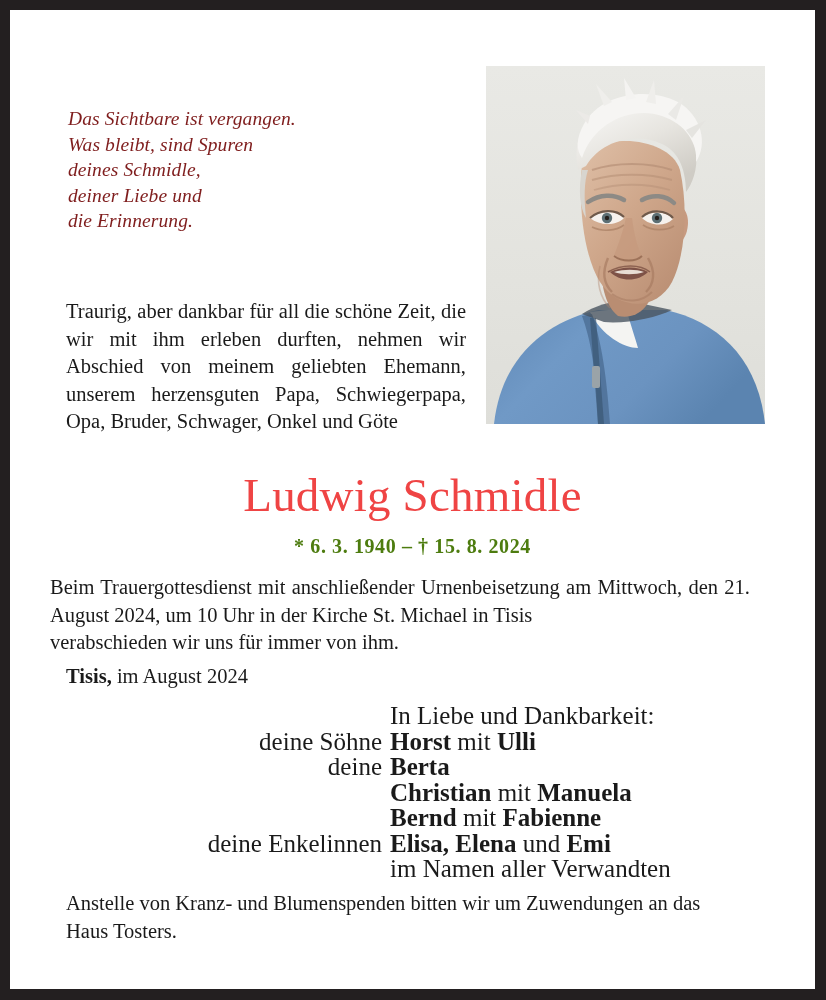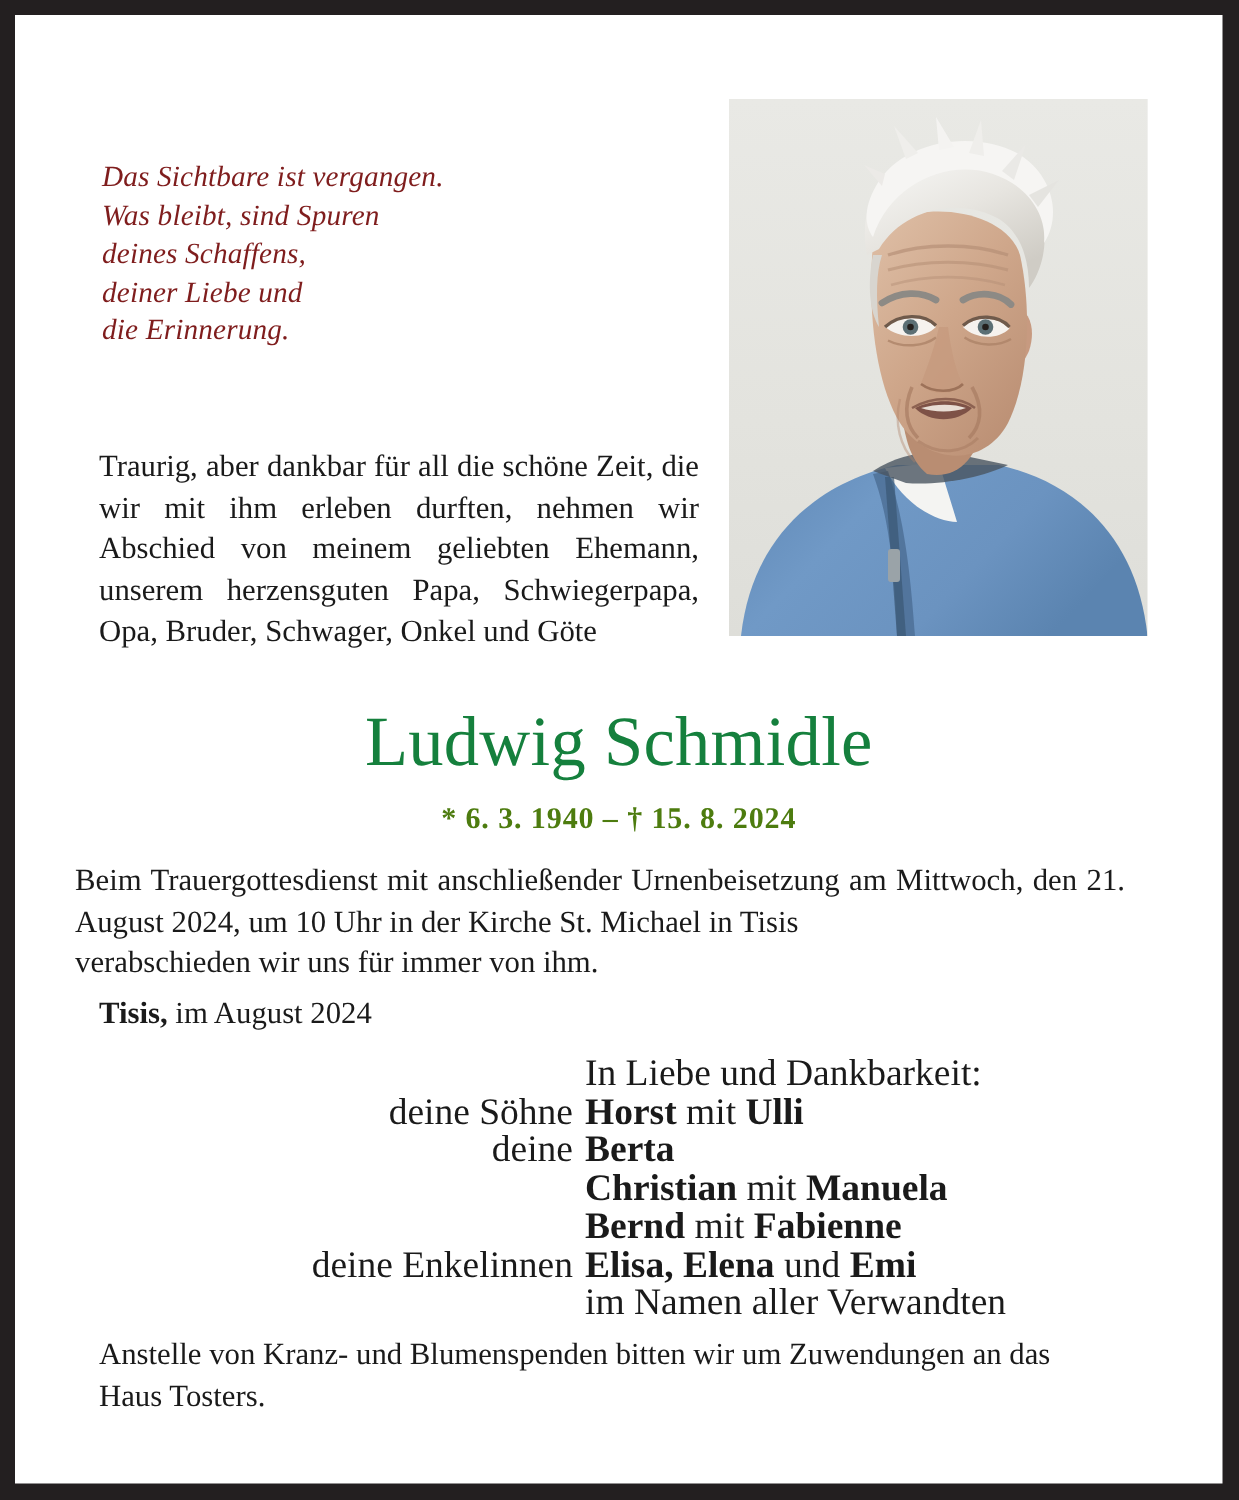--- a/index.html
+++ b/index.html
@@ -73,21 +73,21 @@
 
   .deceased-name {
     position: absolute;
     left: 0;
     right: 0;
     top: 457px;
     text-align: center;
     font-size: 47px;
     line-height: 56px;
     letter-spacing: 0.2px;
-    color: #15803d;
+    color: #ef4444;
   }
   .deceased-dates {
     position: absolute;
     left: 0;
     right: 0;
     top: 525px;
     text-align: center;
     font-size: 20px;
     font-weight: bold;
     letter-spacing: 0.6px;
@@ -155,21 +155,21 @@
 </style>
 </head>
 <body>
 
 <div class="notice-frame">
   <div class="notice-page">
 
     <div class="verse">
       <div>Das Sichtbare ist vergangen.</div>
       <div>Was bleibt, sind Spuren</div>
-      <div>deines Schaffens,</div>
+      <div>deines Schmidle,</div>
       <div>deiner Liebe und</div>
       <div>die Erinnerung.</div>
     </div>
 
     <div class="portrait">
       <svg viewBox="0 0 279 358" preserveAspectRatio="xMidYMid slice">
         <defs>
           <linearGradient id="bgGrad" x1="0" y1="0" x2="0" y2="1">
             <stop offset="0%" stop-color="#e9e9e5"></stop>
             <stop offset="60%" stop-color="#e3e3de"></stop>

